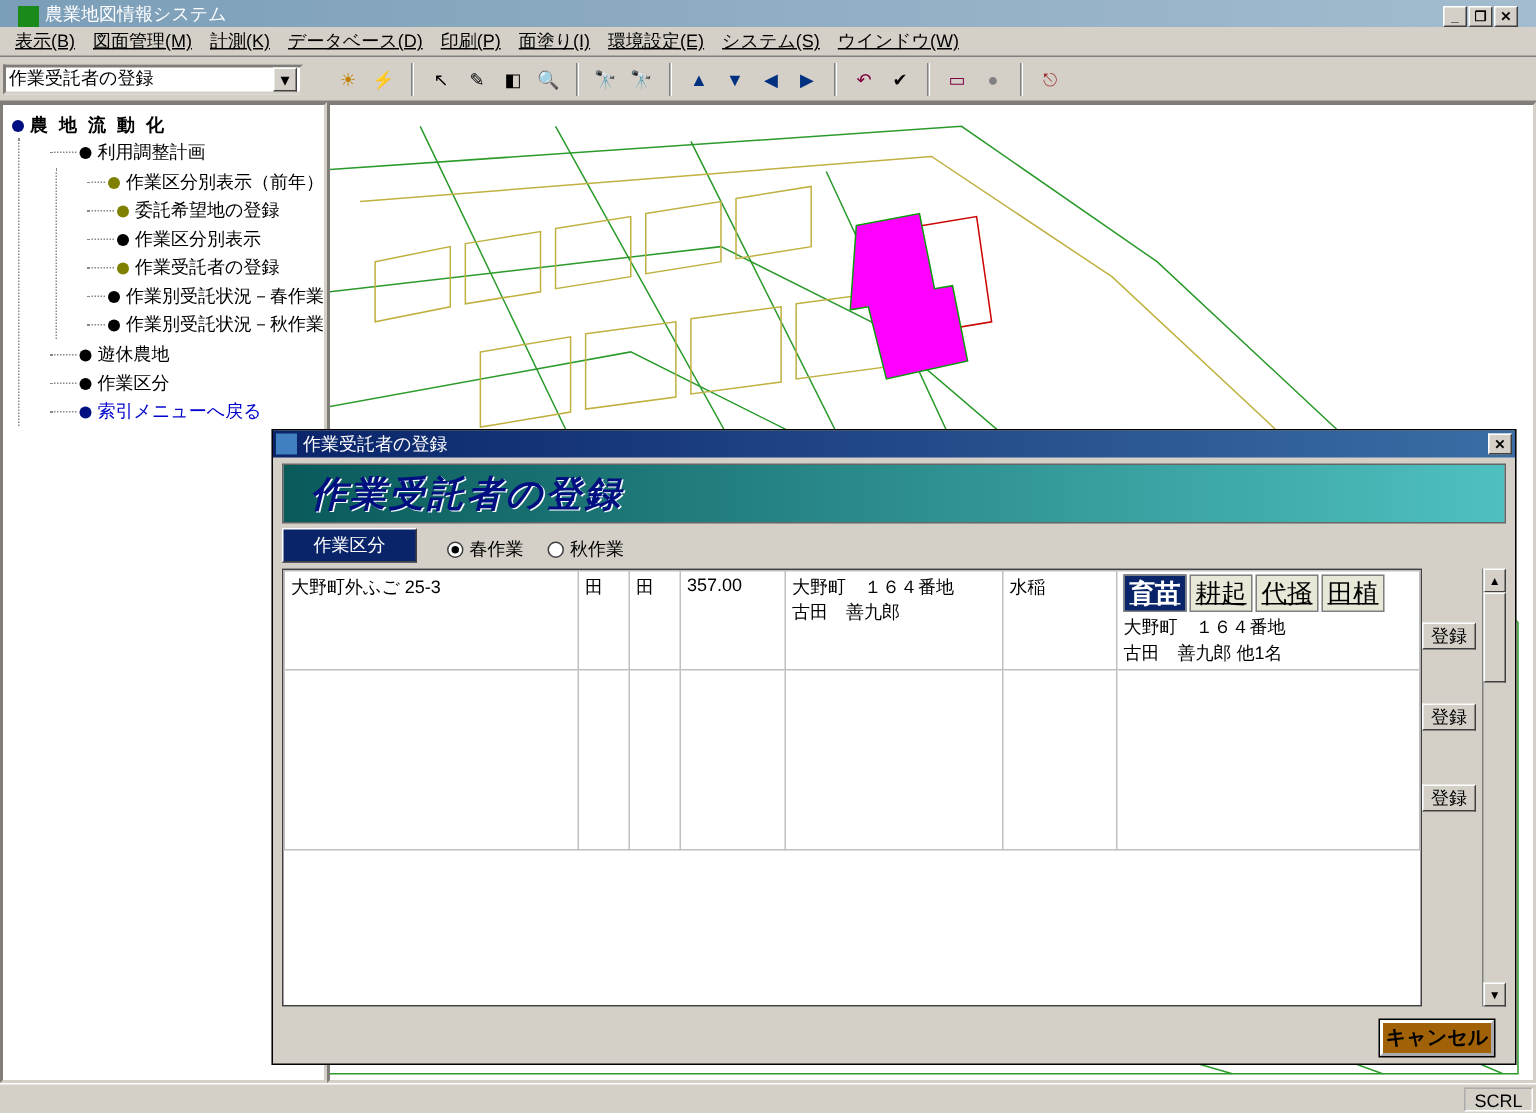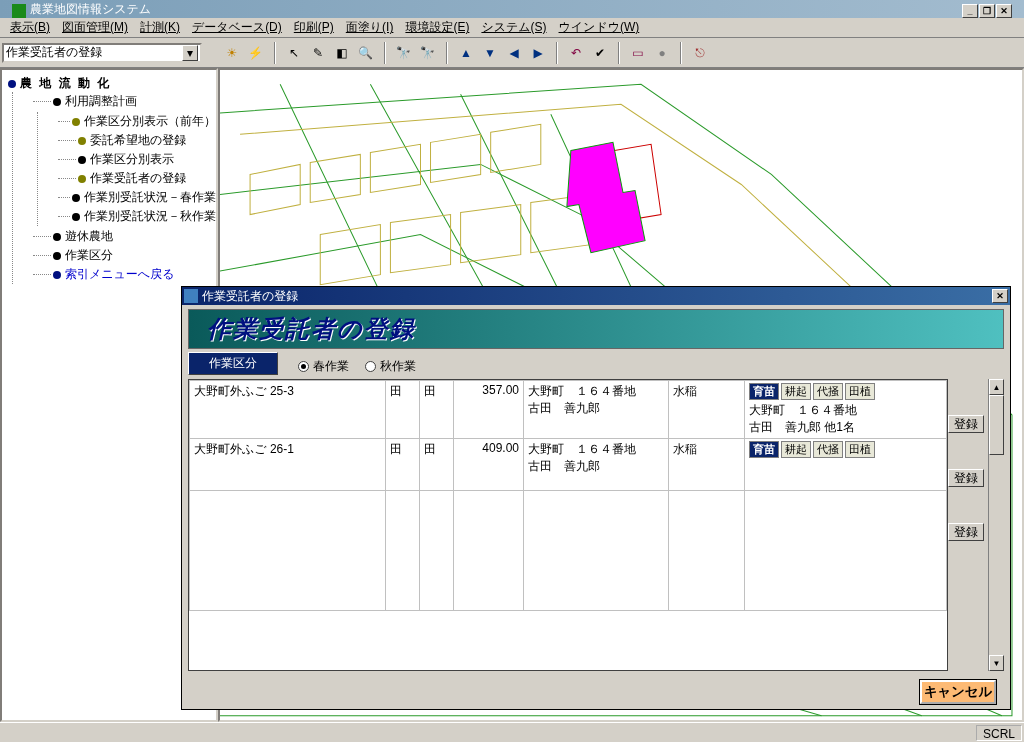--- a/index.html
+++ b/index.html
@@ -150,39 +150,39 @@
 .grid table { border-collapse: collapse; width: 100%; table-layout: fixed; }
 .grid th {
   background: #d4d0c8;
   border: 1px solid #808080;
   border-top-color: #fff; border-left-color: #fff;
   font-weight: normal;
   padding: 2px;
   font-size: 12px;
 }
 .grid td { border: 1px solid #c0c0c0; padding: 2px 4px; vertical-align: top; font-size: 12px; }
-.grid .area { text-align: right; }
+.grid .area { text-align: left; }
 .tags { display: flex; flex-wrap: wrap; gap: 2px; }
-.tag { border: 1px solid #808080; background: #e8e8d8; padding: 0 3px; font-size: 11px; }
+.tag { border: 1px solid #808080; background: #e8e8d8; padding: 0 3px; font-size: 17px; text-decoration: underline; }
 .tag.lead { background: #0a246a; color: #fff; font-weight: bold; }
 .reg-col { width: 40px; display: flex; flex-direction: column; }
 .reg-col .reg-btn {
   margin-top: 36px;
   height: 18px; width: 36px;
   background: #d4d0c8;
   border: 1px solid #fff; border-right-color:#404040; border-bottom-color:#404040;
   cursor: pointer; text-align: center;
 }
 .dialog-footer {
   height: 34px; display: flex; align-items: center; justify-content: flex-end;
   padding: 0 14px;
 }
 .cancel-btn {
   width: 76px; height: 24px;
-  background: #fdba74;
+  background: #a16207;
   border: 2px outset #fff;
   font-weight: bold;
   box-shadow: 0 0 0 1px #000;
   cursor: pointer;
 }
 .statusbar {
   position: absolute; left: 0; right: 0; bottom: 0; height: 20px;
   background: #d4d0c8;
   border-top: 1px solid #fff;
   display: flex; align-items: center;
@@ -417,37 +417,20 @@
                   <div class="tags">
                     <span class="tag lead">育苗</span>
                     <span class="tag">耕起</span>
                     <span class="tag">代掻</span>
                     <span class="tag">田植</span>
                   </div>
                   <div style="margin-top:2px;white-space:pre-line">大野町　１６４番地
 古田　善九郎 他1名</div>
                 </td>
               </tr>
-              <tr style="height: 52px;">
-                <td>大野町外ふご 26-1</td>
-                <td>田</td>
-                <td>田</td>
-                <td class="area">409.00</td>
-                <td style="white-space:pre-line">大野町　１６４番地
-古田　善九郎</td>
-                <td>水稲</td>
-                <td>
-                  <div class="tags">
-                    <span class="tag lead">育苗</span>
-                    <span class="tag">耕起</span>
-                    <span class="tag">代掻</span>
-                    <span class="tag">田植</span>
-                  </div>
-                </td>
-              </tr>
               <tr style="height: 120px;">
                 <td></td>
                 <td></td>
                 <td></td>
                 <td></td>
                 <td></td>
                 <td></td>
                 <td></td>
               </tr>
             </tbody>

